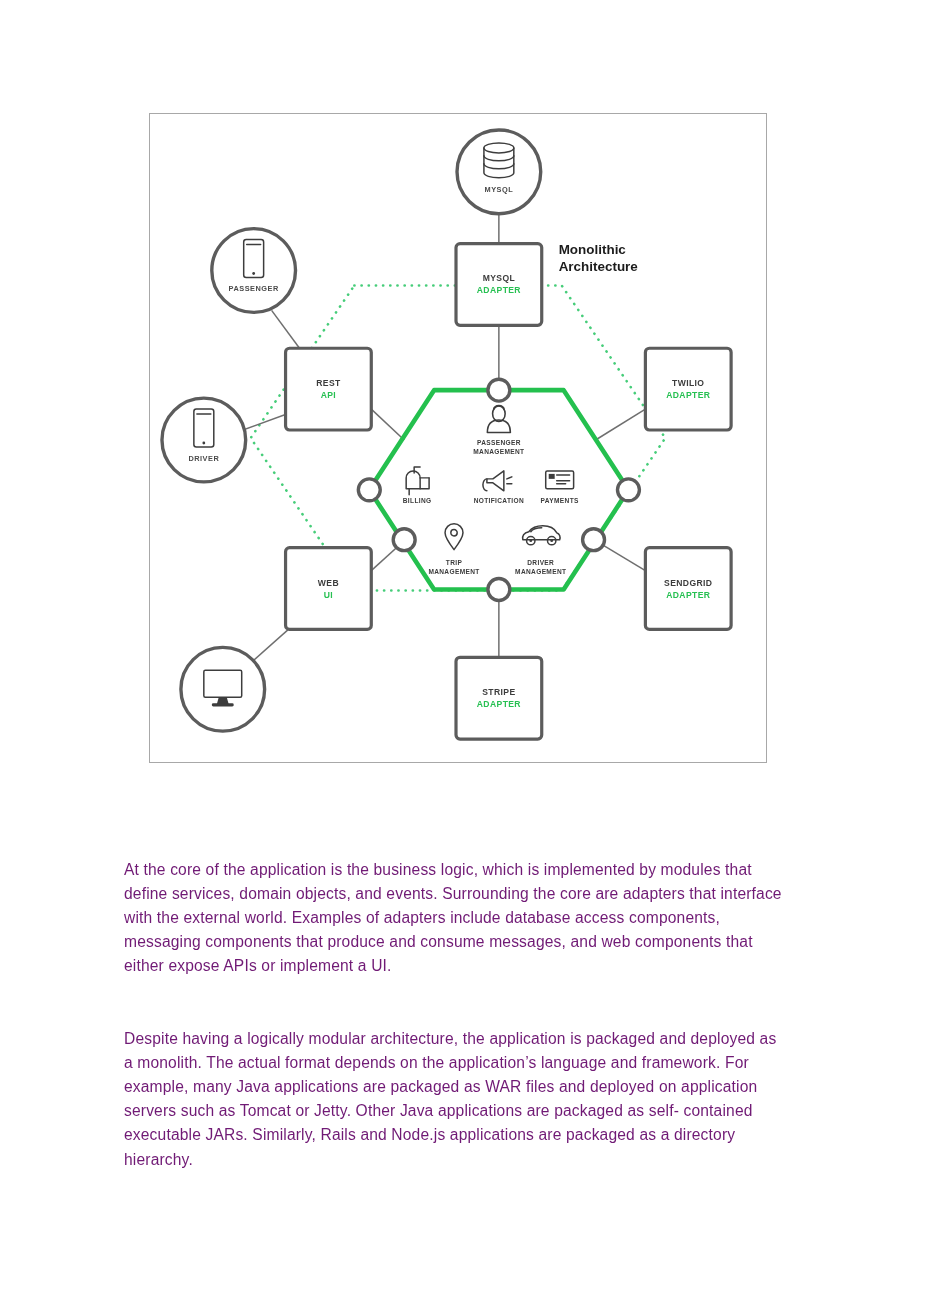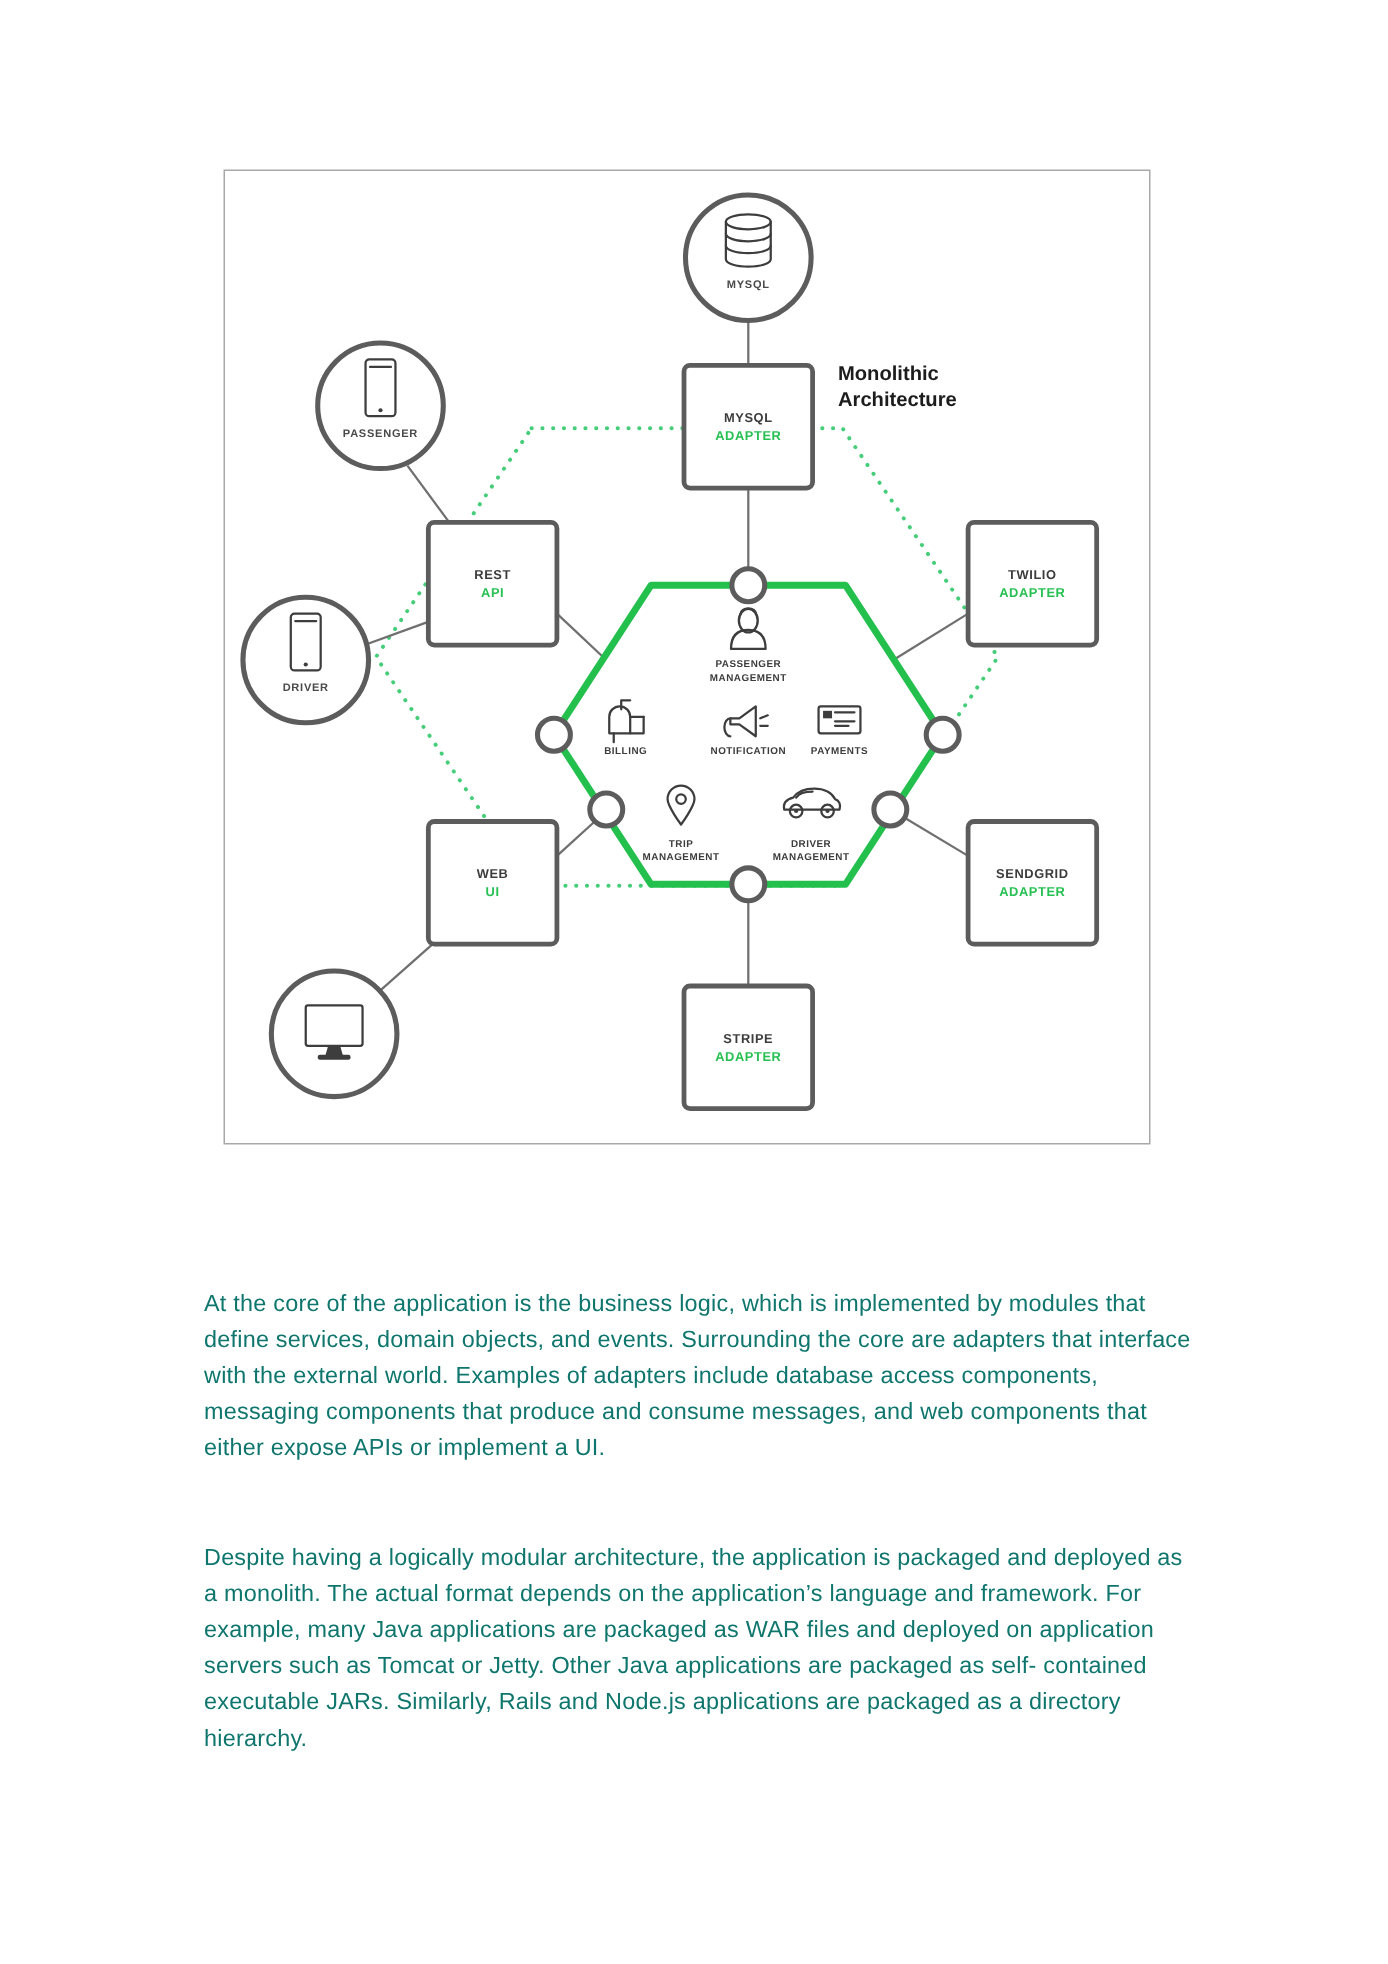--- a/index.html
+++ b/index.html
@@ -9,22 +9,22 @@
     font-family:"Liberation Sans","DejaVu Sans",sans-serif;
     color:#2b2b2b;
   }
   #figure-frame{
     position:absolute;left:149px;top:113px;width:618px;height:650px;
     border:1px solid #a8a8a8;background:#fff;box-sizing:border-box;
   }
   #diagram-svg{position:absolute;left:0;top:0;width:100%;height:100%;display:block;}
 
   .prose{
-    position:absolute;left:136px;width:660px;
-    font-size:15.6px;line-height:24.2px;color:#0f766e;
+    position:absolute;left:124px;width:660px;
+    font-size:15.6px;line-height:24.2px;color:#701a75;
     letter-spacing:0.01em;
   }
   #para-1{top:842px;}
   #para-2{top:1011px;}
 
   
   .lbl            {font-family:"Liberation Sans","DejaVu Sans",sans-serif;font-weight:bold;fill:#3c3c3c;text-anchor:middle;}
   .lbl-dark       {font-size:8.6px;letter-spacing:0.4px;}
   .lbl-green      {font-size:8.6px;letter-spacing:0.4px;fill:#27c052;}
   .lbl-circle     {font-size:7.4px;letter-spacing:0.5px;fill:#4a4a4a;}

